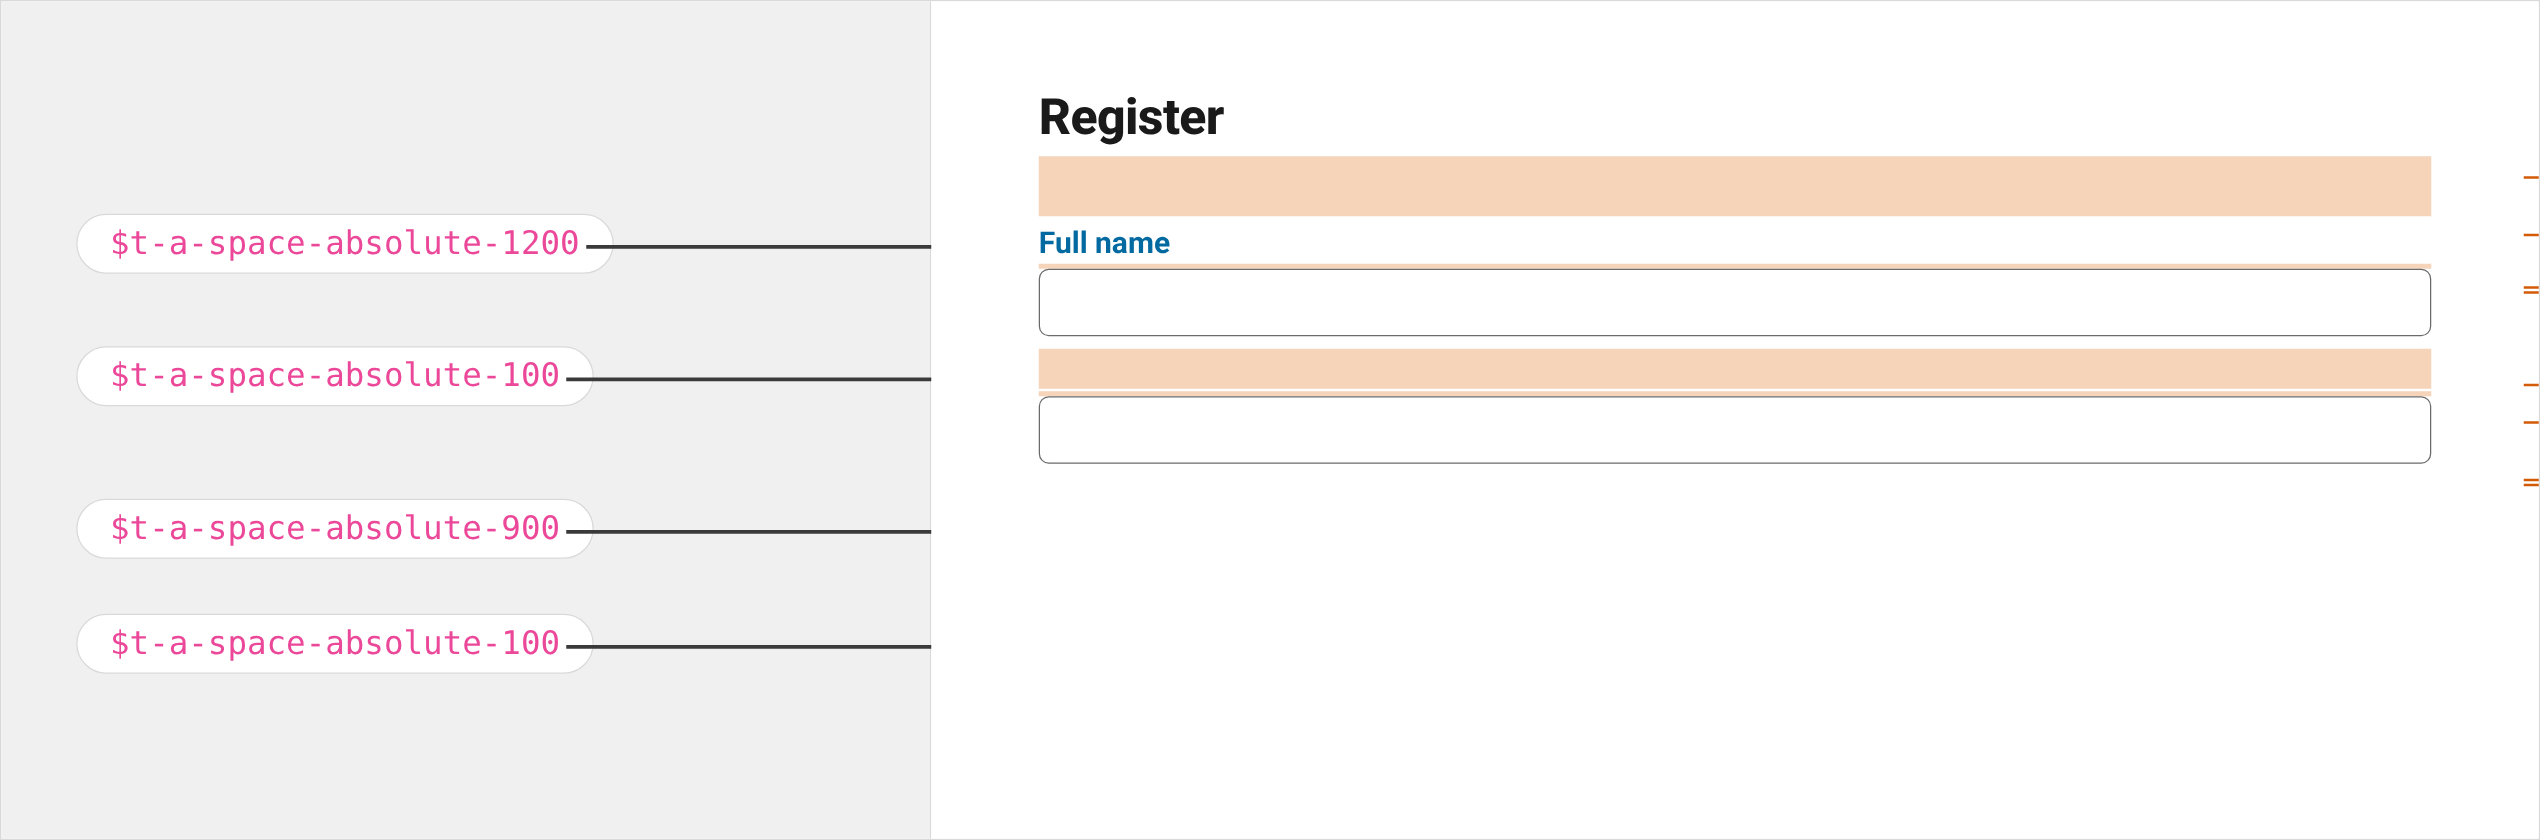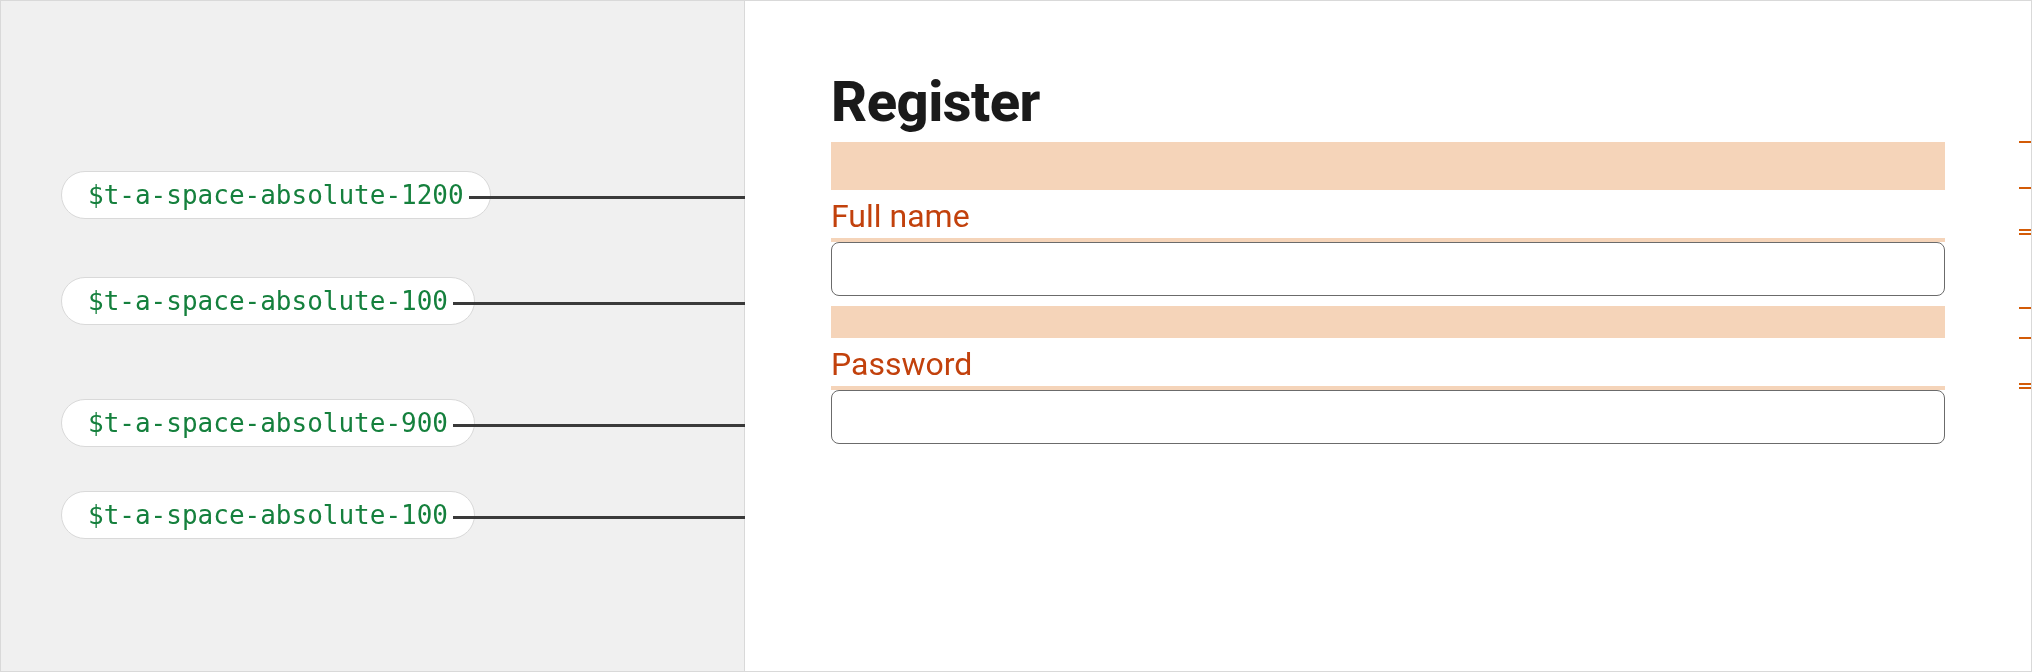--- a/index.html
+++ b/index.html
@@ -23,37 +23,37 @@
     position: relative;
     flex: 0 0 744px;
   }
   .main {
     flex: 1;
     background: #fff;
     position: relative;
     padding: 72px 86px 0 86px;
   }
   .heading {
-    font-size: 56px;
+    font-size: 40px;
     font-weight: 800;
     color: #1a1a1a;
     line-height: 1.05;
     letter-spacing: -0.5px;
   }
   .spacer {
     background: #f5d4b9;
     width: 100%;
   }
   .spacer-48 { height: 48px; }
   .spacer-4  { height: 4px; }
   .spacer-32 { height: 32px; }
   .label {
-    font-size: 32px;
-    font-weight: 400;
-    color: #c2410c;
+    font-size: 24px;
+    font-weight: 700;
+    color: #0369a1;
     line-height: 1.25;
     margin-top: 6px;
   }
   .input {
     width: 100%;
     height: 54px;
     border: 1.5px solid #6b6b6b;
     border-radius: 8px;
     margin-top: 0;
   }
@@ -66,21 +66,21 @@
   }
   
   .token-pill {
     position: absolute;
     background: #fff;
     border: 1px solid #d9d9d9;
     border-radius: 999px;
     padding: 8px 26px;
     font-family: ui-monospace, SFMono-Regular, "SF Mono", Menlo, Consolas, monospace;
     font-size: 26px;
-    color: #15803d;
+    color: #ec4899;
     white-space: nowrap;
   }
   .connector {
     position: absolute;
     height: 2.5px;
     background: #3a3a3a;
   }
 </style>
 </head>
 <body>
@@ -114,21 +114,20 @@
     <div class="spacer spacer-48" style="margin-top:10px;"></div>
 
     <div class="label">Full name</div>
 
     <div class="spacer spacer-4" style="margin-top:2px;"></div>
 
     <div class="input"></div>
 
     <div class="spacer spacer-32" style="margin-top:10px;"></div>
 
-    <div class="label">Password</div>
 
     <div class="spacer spacer-4" style="margin-top:2px;"></div>
 
     <div class="input"></div>
 
     <div class="bracket" style="right:-2px; top:140px; height:48px;"></div>
 
     <div class="bracket" style="right:-2px; top:228px; height:6px;"></div>
 
     <div class="bracket" style="right:-2px; top:306px; height:32px;"></div>

